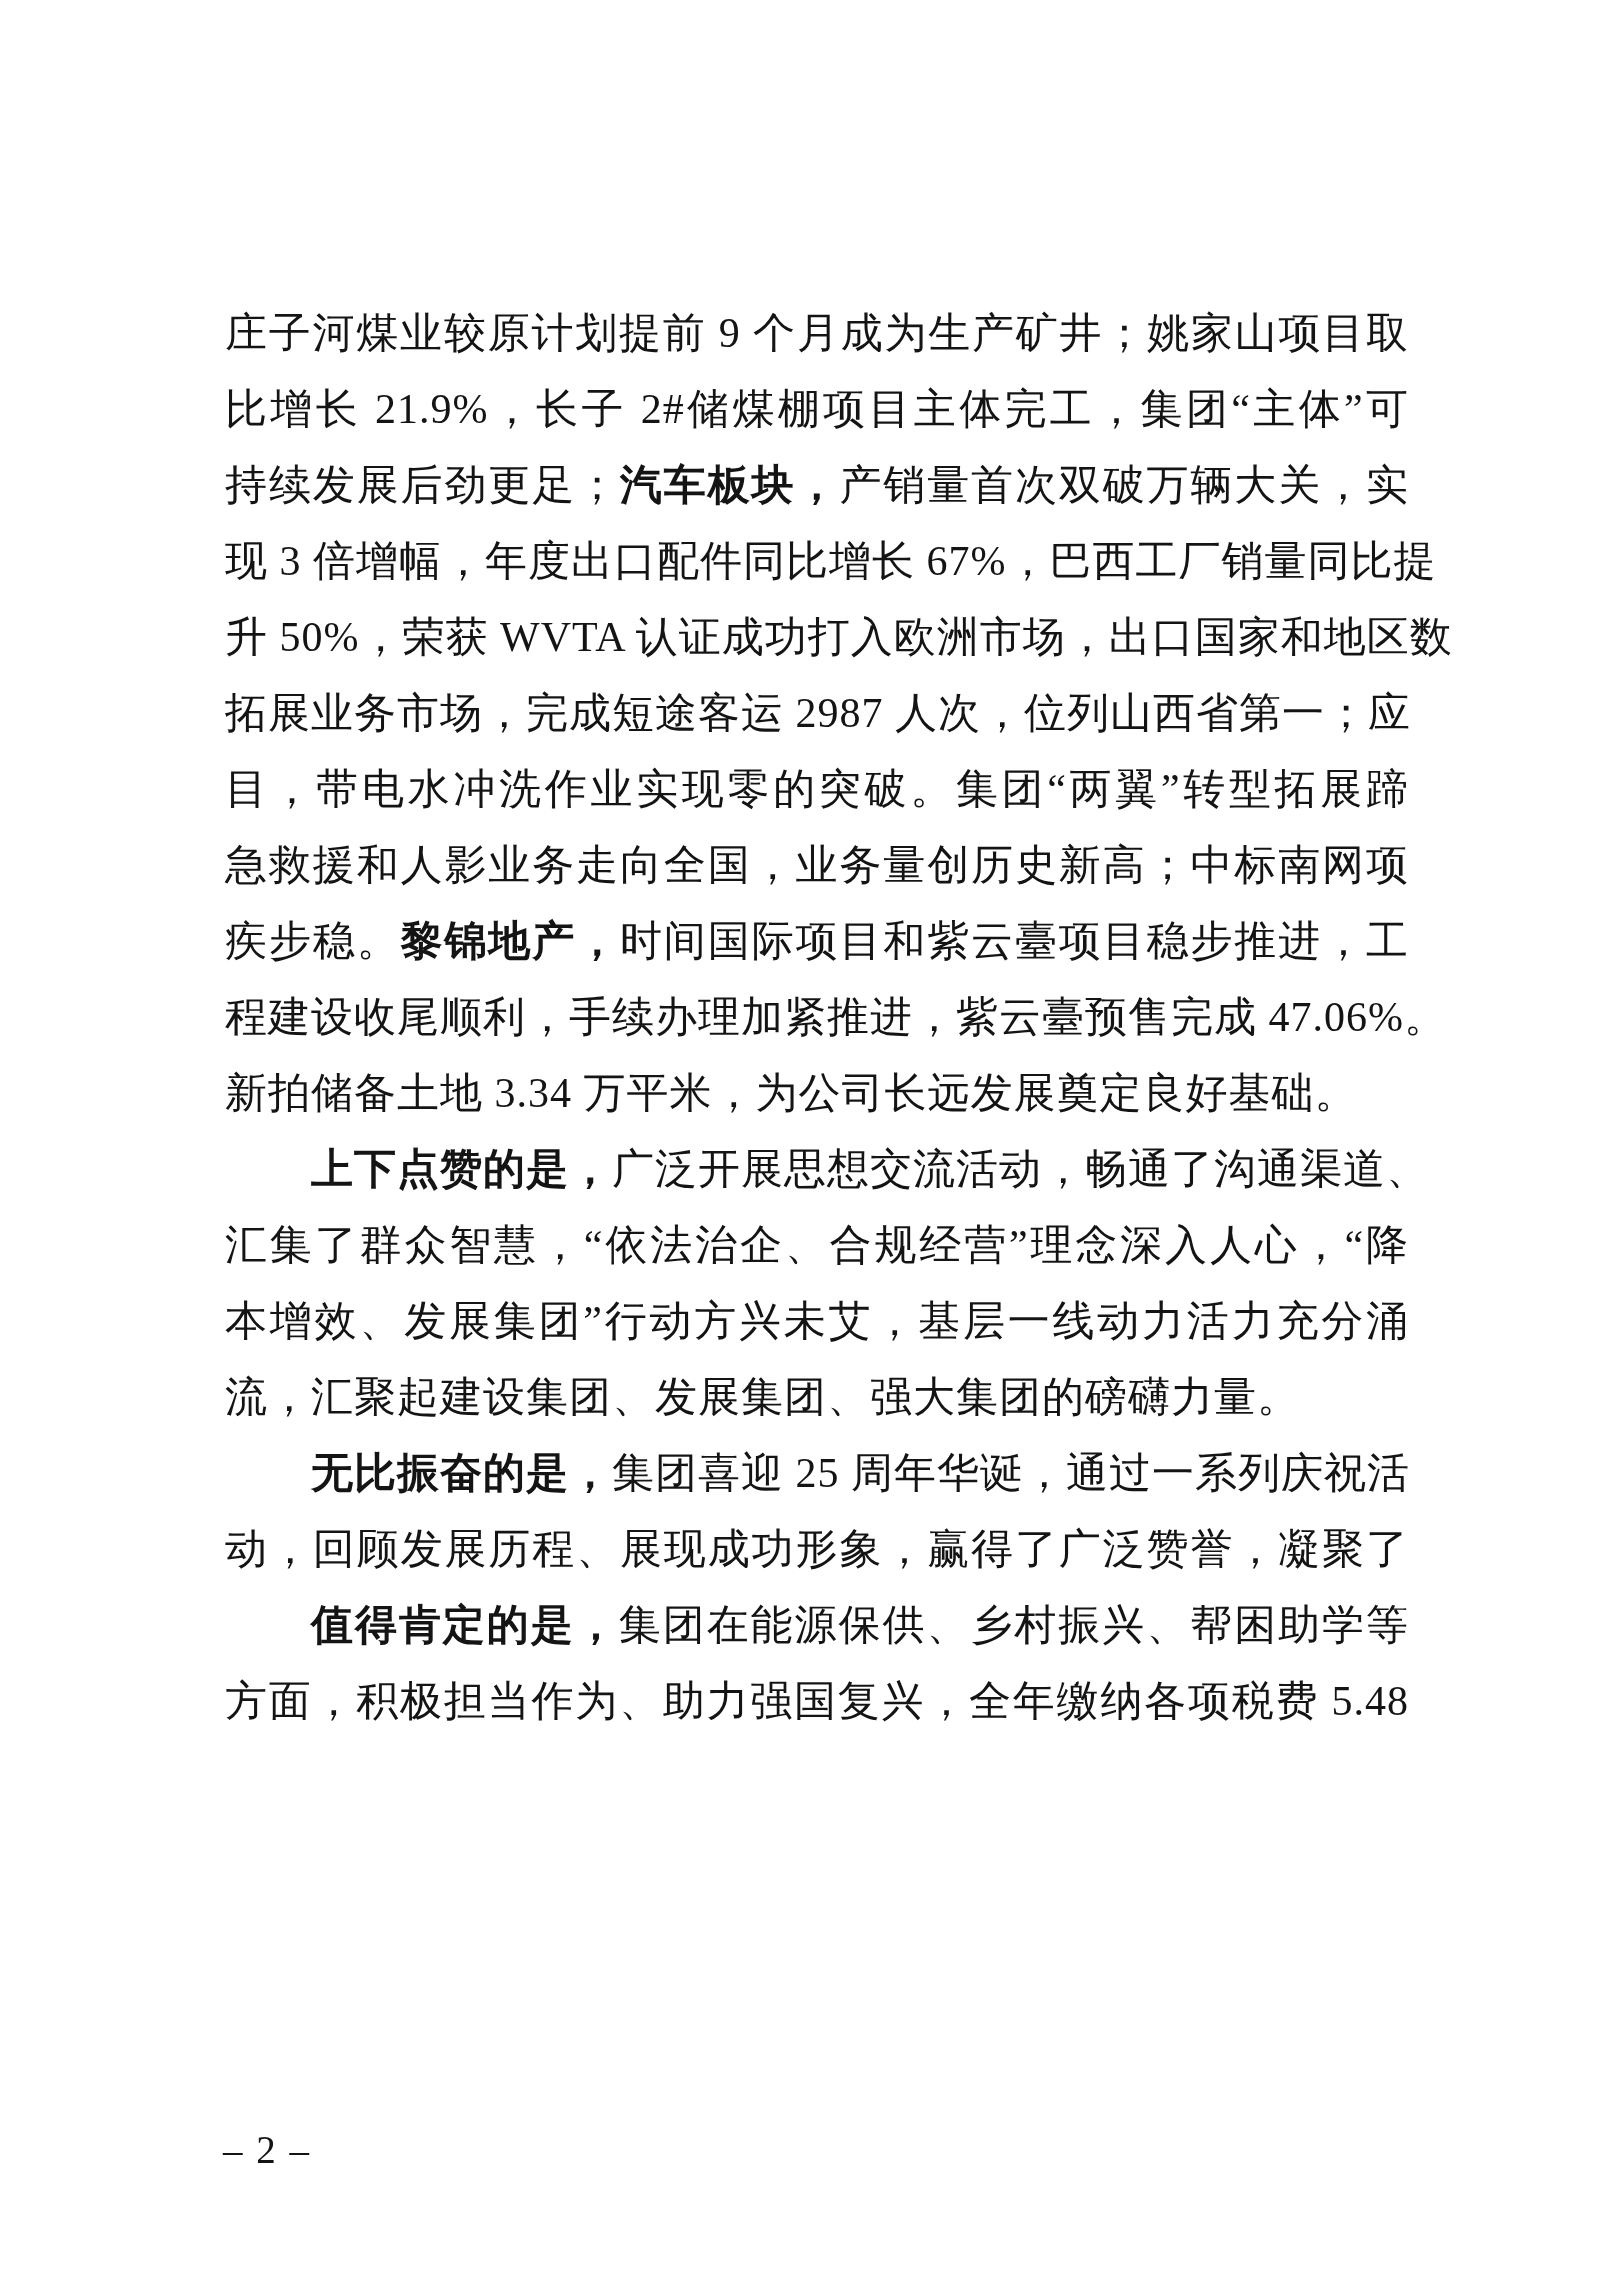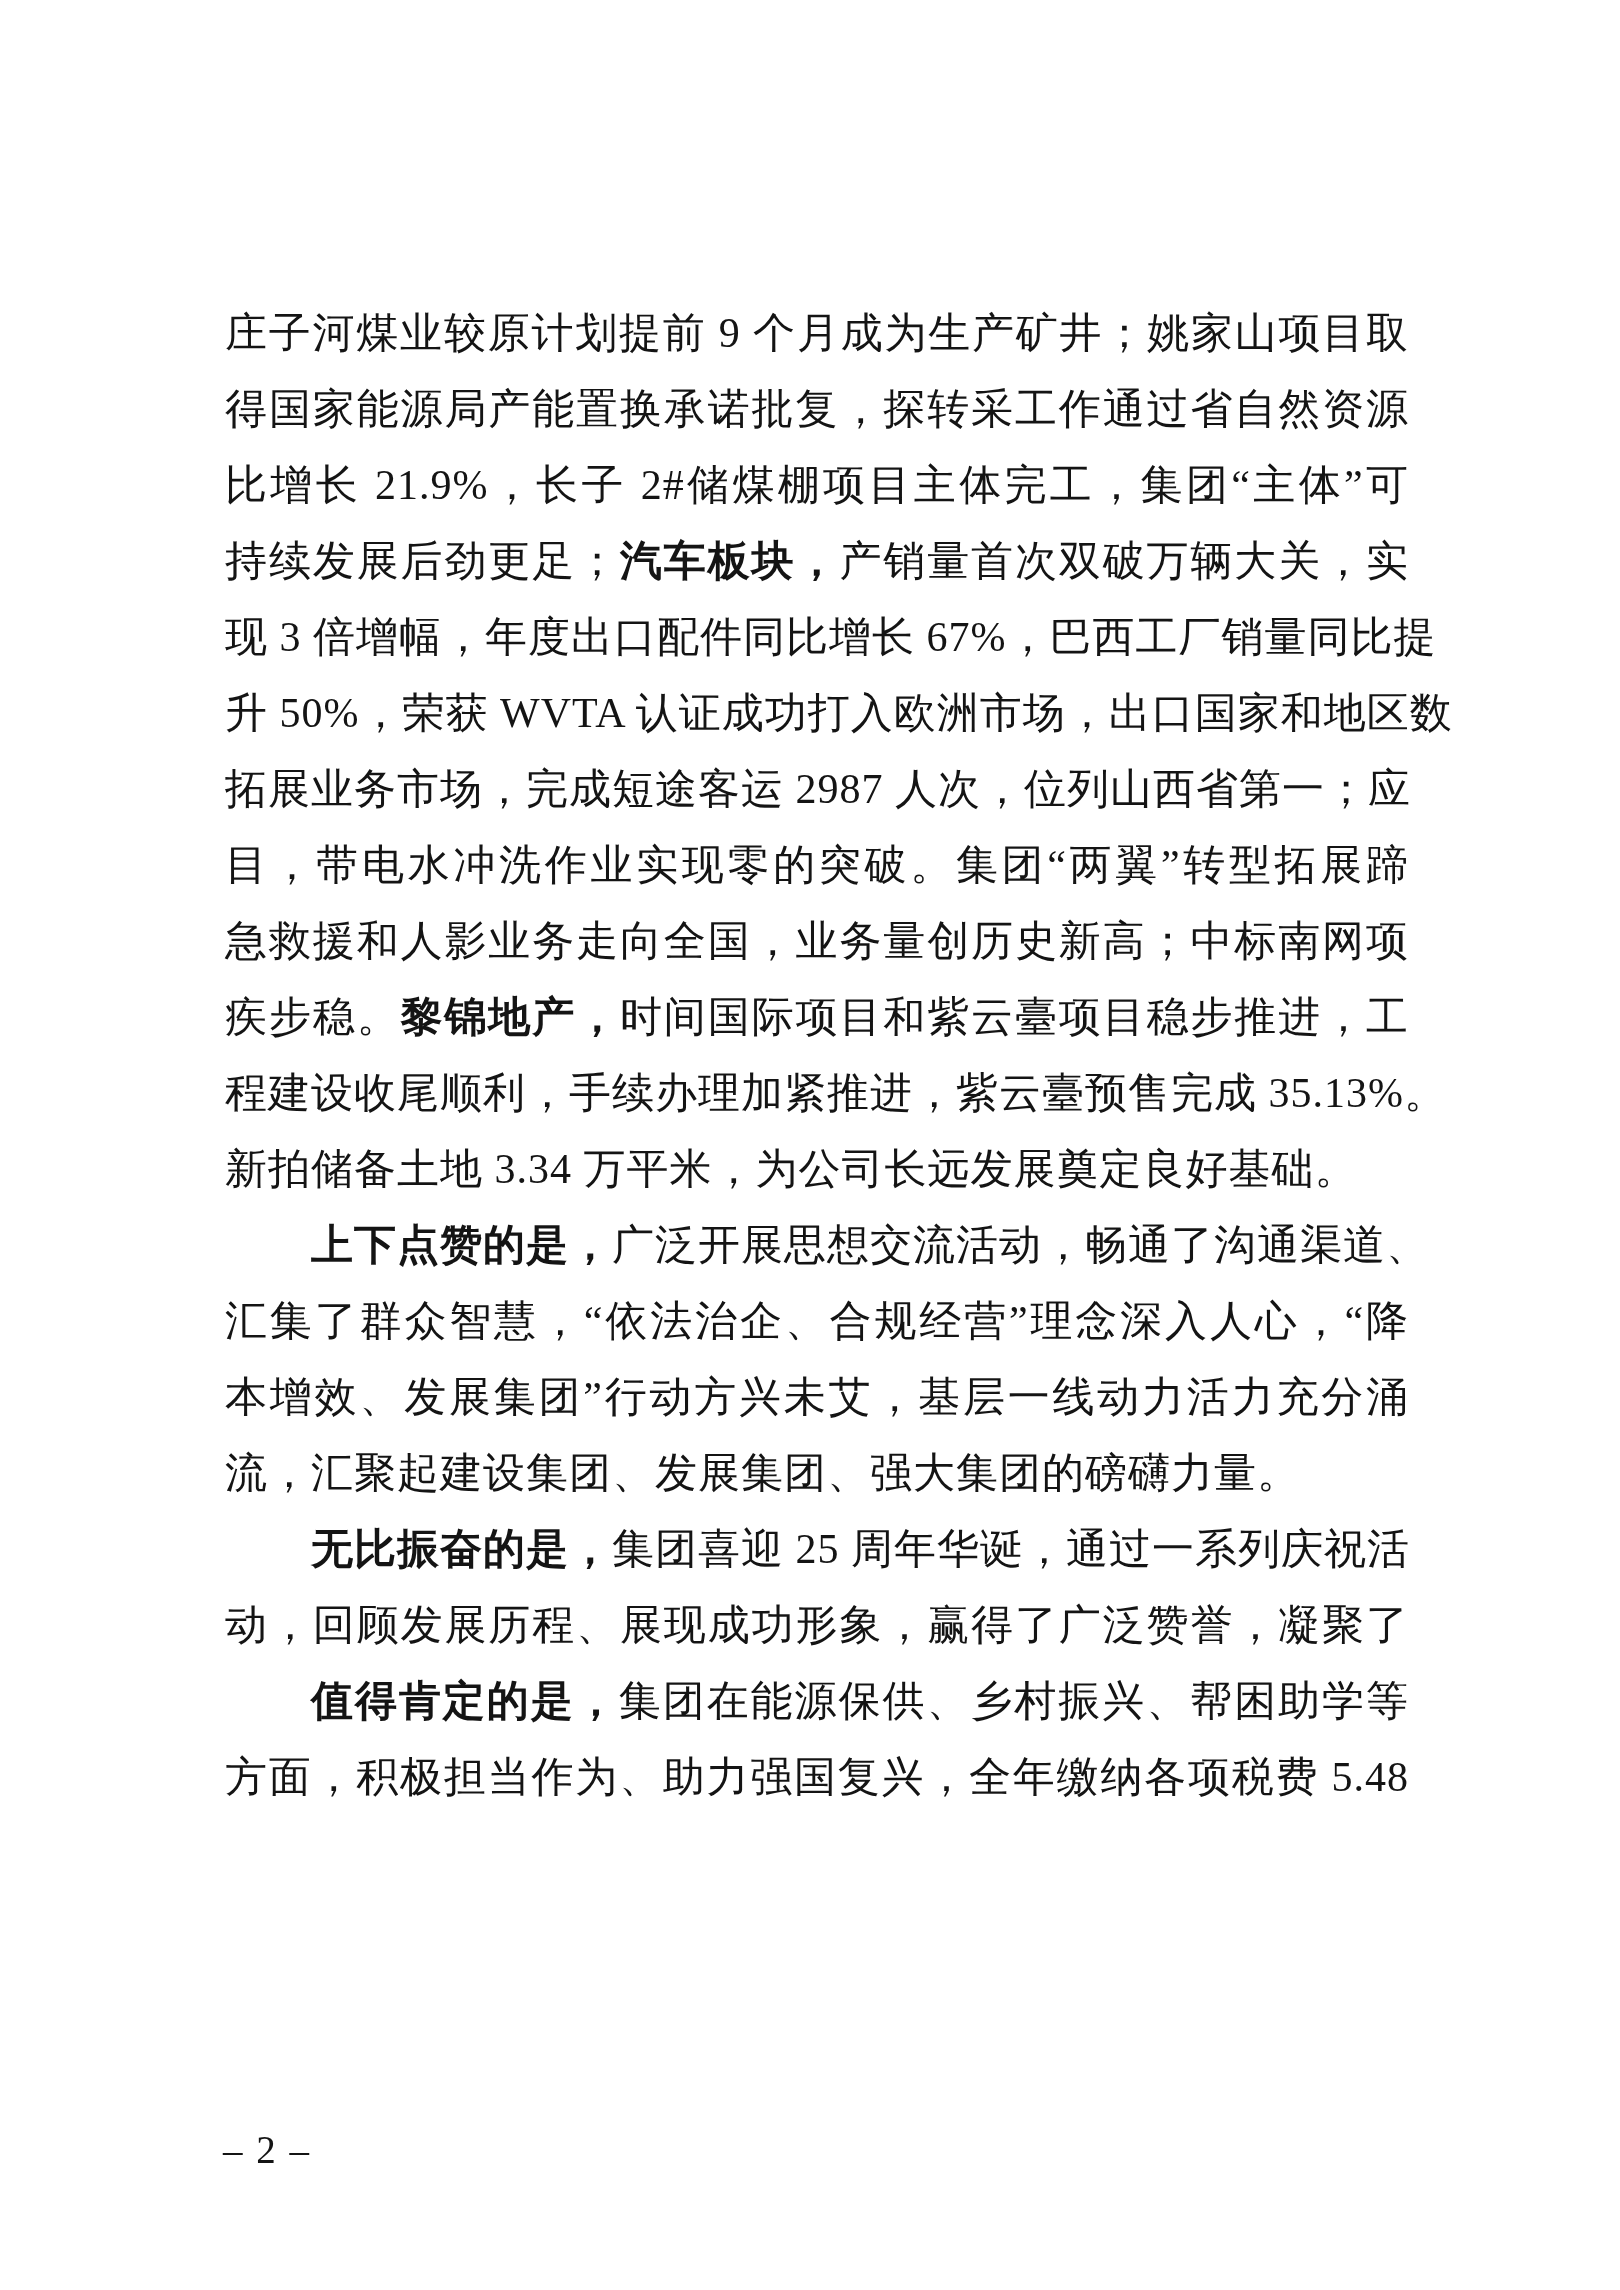--- a/index.html
+++ b/index.html
@@ -54,30 +54,29 @@
     font-family: "Liberation Serif", "DejaVu Serif", serif;
   }
 </style>
 </head>
 <body>
 
 <div class="page">
   <div class="doc-body">
       <div class="para">
         <div class="line fill"><span class="seg">庄子河煤业较原计划提前 9 个月成为生产矿井；姚家山项目取</span></div>
-        <div class="line fill"><span class="seg">得国家能源局产能置换承诺批复，探转采工作通过省自然资源</span></div>
         <div class="line fill"><span class="seg">比增长 21.9%，长子 2#储煤棚项目主体完工，集团“主体”可</span></div>
         <div class="line fill"><span class="seg">持续发展后劲更足；</span><span class="seg seg-b">汽车板块，</span><span class="seg">产销量首次双破万辆大关，实</span></div>
         <div class="line fill"><span class="seg">现 3 倍增幅，年度出口配件同比增长 67%，巴西工厂销量同比提</span></div>
         <div class="line fill"><span class="seg">升 50%，荣获 WVTA 认证成功打入欧洲市场，出口国家和地区数</span></div>
         <div class="line fill"><span class="seg">拓展业务市场，完成短途客运 2987 人次，位列山西省第一；应</span></div>
         <div class="line fill"><span class="seg">目，带电水冲洗作业实现零的突破。集团“两翼”转型拓展蹄</span></div>
         <div class="line fill"><span class="seg">急救援和人影业务走向全国，业务量创历史新高；中标南网项</span></div>
         <div class="line fill"><span class="seg">疾步稳。</span><span class="seg seg-b">黎锦地产，</span><span class="seg">时间国际项目和紫云臺项目稳步推进，工</span></div>
-        <div class="line fill"><span class="seg">程建设收尾顺利，手续办理加紧推进，紫云臺预售完成 35.13%。</span></div>
+        <div class="line fill"><span class="seg">程建设收尾顺利，手续办理加紧推进，紫云臺预售完成 47.06%。</span></div>
         <div class="line"><span class="seg">新拍储备土地 3.34 万平米，为公司长远发展奠定良好基础。</span></div>
       </div>
       <div class="para">
         <div class="line fill indent"><span class="seg seg-b">上下点赞的是，</span><span class="seg">广泛开展思想交流活动，畅通了沟通渠道、</span></div>
         <div class="line fill"><span class="seg">汇集了群众智慧，“依法治企、合规经营”理念深入人心，“降</span></div>
         <div class="line fill"><span class="seg">本增效、发展集团”行动方兴未艾，基层一线动力活力充分涌</span></div>
         <div class="line"><span class="seg">流，汇聚起建设集团、发展集团、强大集团的磅礴力量。</span></div>
       </div>
       <div class="para">
         <div class="line fill indent"><span class="seg seg-b">无比振奋的是，</span><span class="seg">集团喜迎 25 周年华诞，通过一系列庆祝活</span></div>

